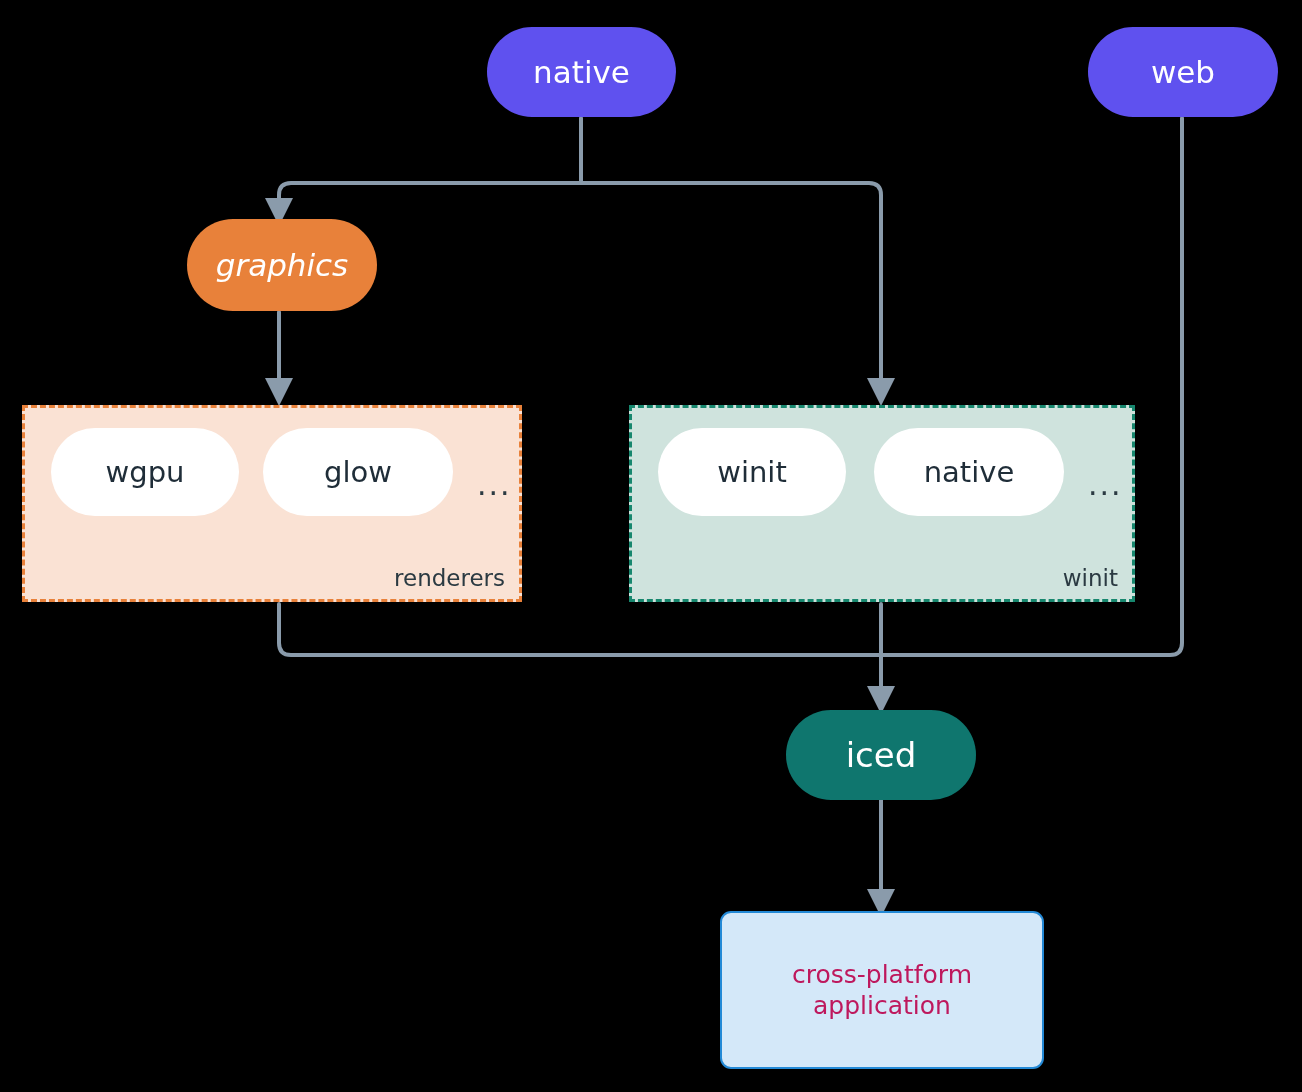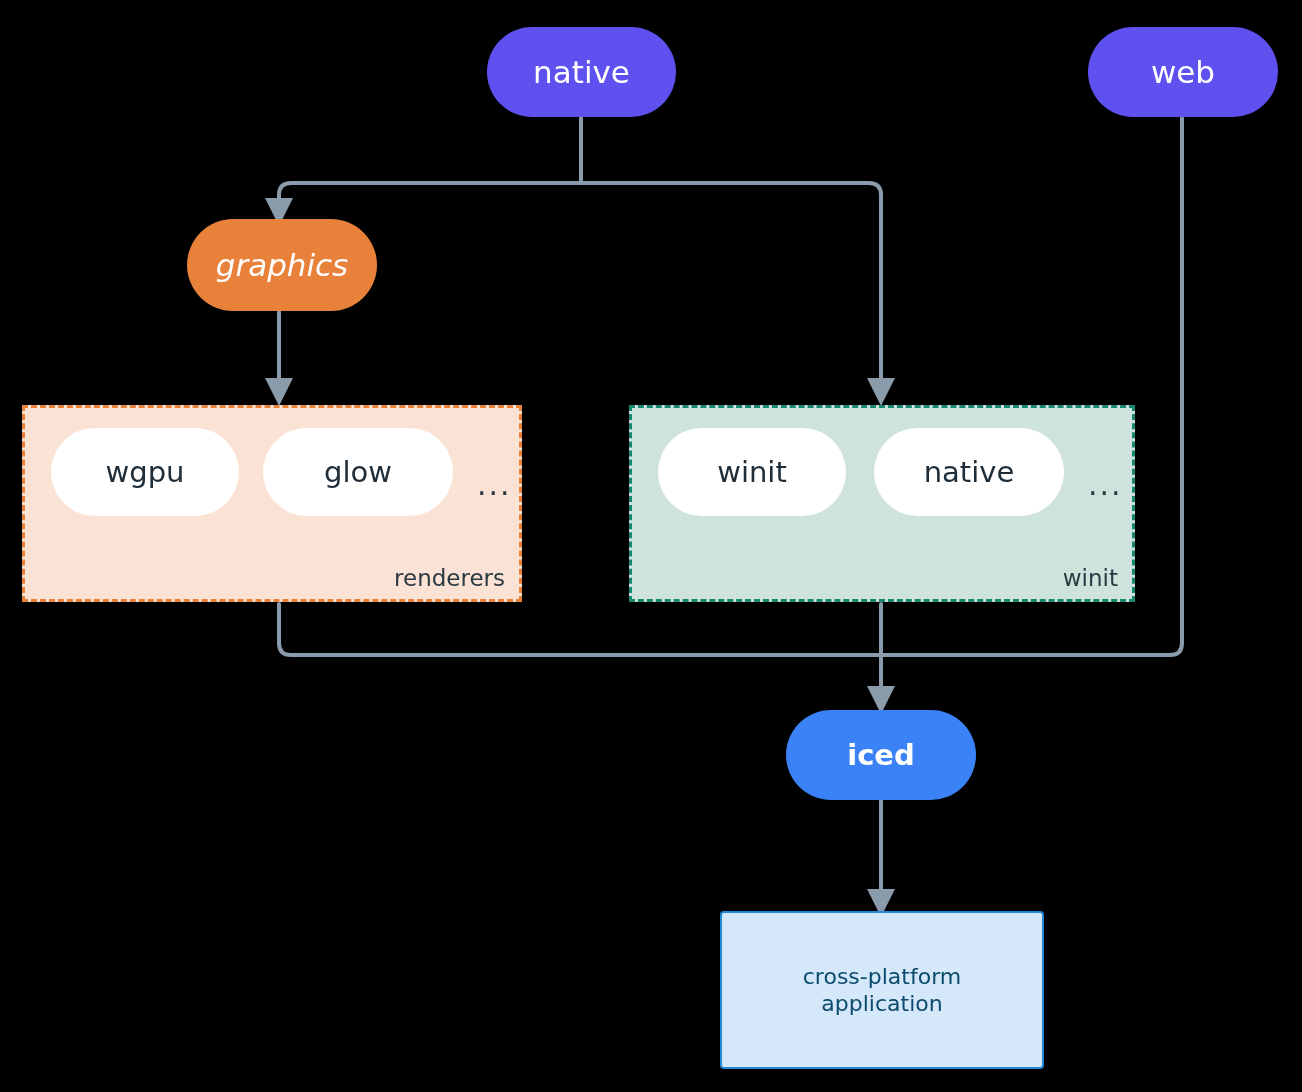--- a/index.html
+++ b/index.html
@@ -38,31 +38,30 @@
     background: #5f51ef;
     color: #ffffff;
     font-size: 31px;
   }
   .node-graphics {
     background: #e8813a;
     color: #ffffff;
     font-size: 31px;
   }
   .node-iced {
-    background: #3b82f6;
+    background: #0f766e;
     color: #ffffff;
-    font-size: 29px;
-    font-weight: bold;
+    font-size: 34px;
   }
   .node-app {
     background: #d4e8f9;
-    color: #0c4a6e;
+    color: #be185d;
     border: 2px solid #2389d6;
-    font-size: 22px;
-    border-radius: 4px;
+    font-size: 25px;
+    border-radius: 11px;
     flex-direction: column;
   }
   .node-app span { display: block; }
 
   .group {
     position: absolute;
     box-sizing: border-box;
   }
   .group-renderers {
     background: #fae2d4;

